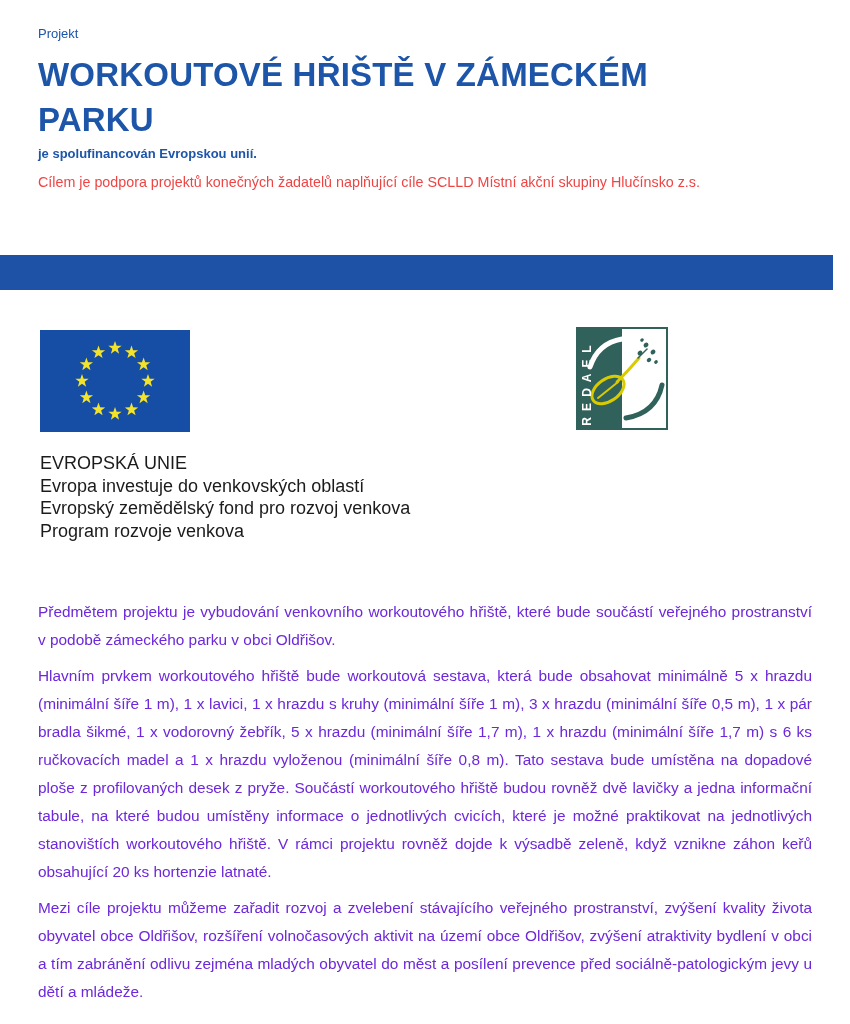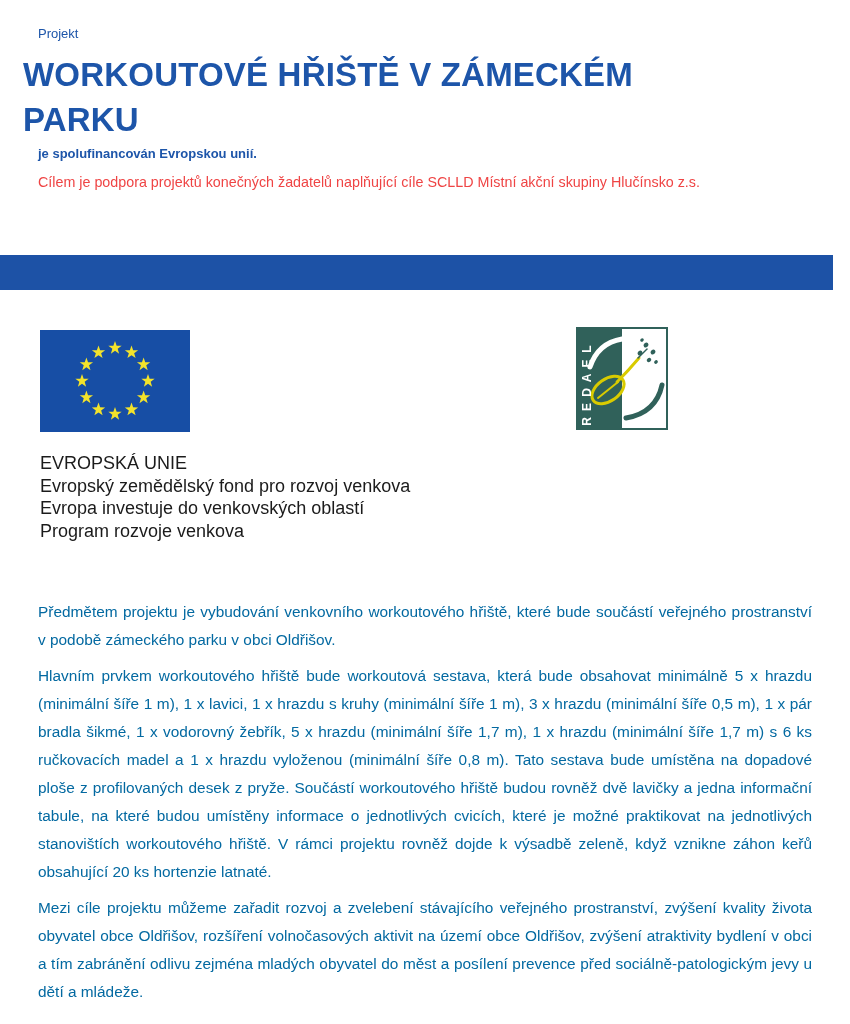--- a/index.html
+++ b/index.html
@@ -14,21 +14,21 @@
   html,body{margin:0;padding:0;}
   body{
     width:850px;height:1024px;position:relative;background:#ffffff;
     font-family:"Liberation Sans", sans-serif;color:#141414;overflow:hidden;
   }
   .eyebrow{
     position:absolute;left:38px;top:26px;
     font-size:13px;color:var(--accent-blue,#1D55A9);
   }
   .title{
-    position:absolute;left:23px;top:52px;width:700px;margin:0;
+    position:absolute;left:38px;top:52px;width:700px;margin:0;
     font-size:33px;line-height:45px;font-weight:bold;letter-spacing:.2px;
     color:var(--accent-blue,#1D55A9);
   }
   .subtitle{
     position:absolute;left:38px;top:146px;
     font-size:13px;font-weight:bold;color:var(--accent-blue,#1D55A9);
   }
   .description{
     position:absolute;left:38px;top:174px;width:780px;
     font-size:14.3px;color:#ef4444;
@@ -38,21 +38,21 @@
     background:var(--bar-blue,#1D52A6);
   }
   .eu-flag{position:absolute;left:40px;top:330px;width:150px;height:102px;}
   .eu-caption{
     position:absolute;left:40px;top:444px;
     font-size:18px;line-height:22.5px;color:#1b1b1b;white-space:nowrap;margin-top:8px;
   }
   .leader-logo{position:absolute;left:576px;top:327px;width:92px;height:103px;}
   .body-text{position:absolute;left:38px;top:598px;width:774px;}
   .body-text p{
-    margin:0 0 8px 0;font-size:15.4px;line-height:28px;text-align:justify;color:#0369a1;
+    margin:0 0 8px 0;font-size:15.4px;line-height:28px;text-align:justify;color:#6d28d9;
   }
   
   .flag-bg{fill:var(--flag-blue,#174EA5);}
   .star{fill:var(--star-yellow,#F3E32B);}
   .leader-frame{fill:#ffffff;stroke:var(--leader-green,#30615A);stroke-width:2;}
   .leader-bg{fill:var(--leader-green,#30615A);}
   .white-arc{fill:none;stroke:#ffffff;stroke-width:5;stroke-linecap:round;}
   .green-arc{fill:none;stroke:var(--leader-green,#30615A);stroke-width:5;stroke-linecap:round;}
   .sprout{fill:none;stroke:var(--leader-yellow,#D9CB00);stroke-width:3;stroke-linecap:round;}
   .sprout-thin{fill:none;stroke:var(--leader-yellow,#D9CB00);stroke-width:2;stroke-linecap:round;}
@@ -94,22 +94,22 @@
       <use href="#star" x="46.4" y="67.5"></use>
       <use href="#star" x="42" y="51"></use>
       <use href="#star" x="46.4" y="34.5"></use>
       <use href="#star" x="58.5" y="22.4"></use>
     </g>
   </svg>
 </div>
 
 <div class="eu-caption">
   <div>EVROPSKÁ UNIE</div>
+  <div>Evropa investuje do venkovských oblastí</div>
   <div>Evropský zemědělský fond pro rozvoj venkova</div>
-  <div>Evropa investuje do venkovských oblastí</div>
   <div>Program rozvoje venkova</div>
 </div>
 
 <div class="leader-logo">
   <svg width="92" height="103" viewBox="0 0 92 103" xmlns="http://www.w3.org/2000/svg">
     <rect class="leader-frame" x="1" y="1" width="90" height="101"></rect>
     <rect class="leader-bg" x="0" y="0" width="46" height="103"></rect>
     <path class="white-arc" d="M 46 12 Q 22 16 14 40"></path>
     <path class="green-arc" d="M 50 91 Q 80 86 86 58"></path>
     <g>

